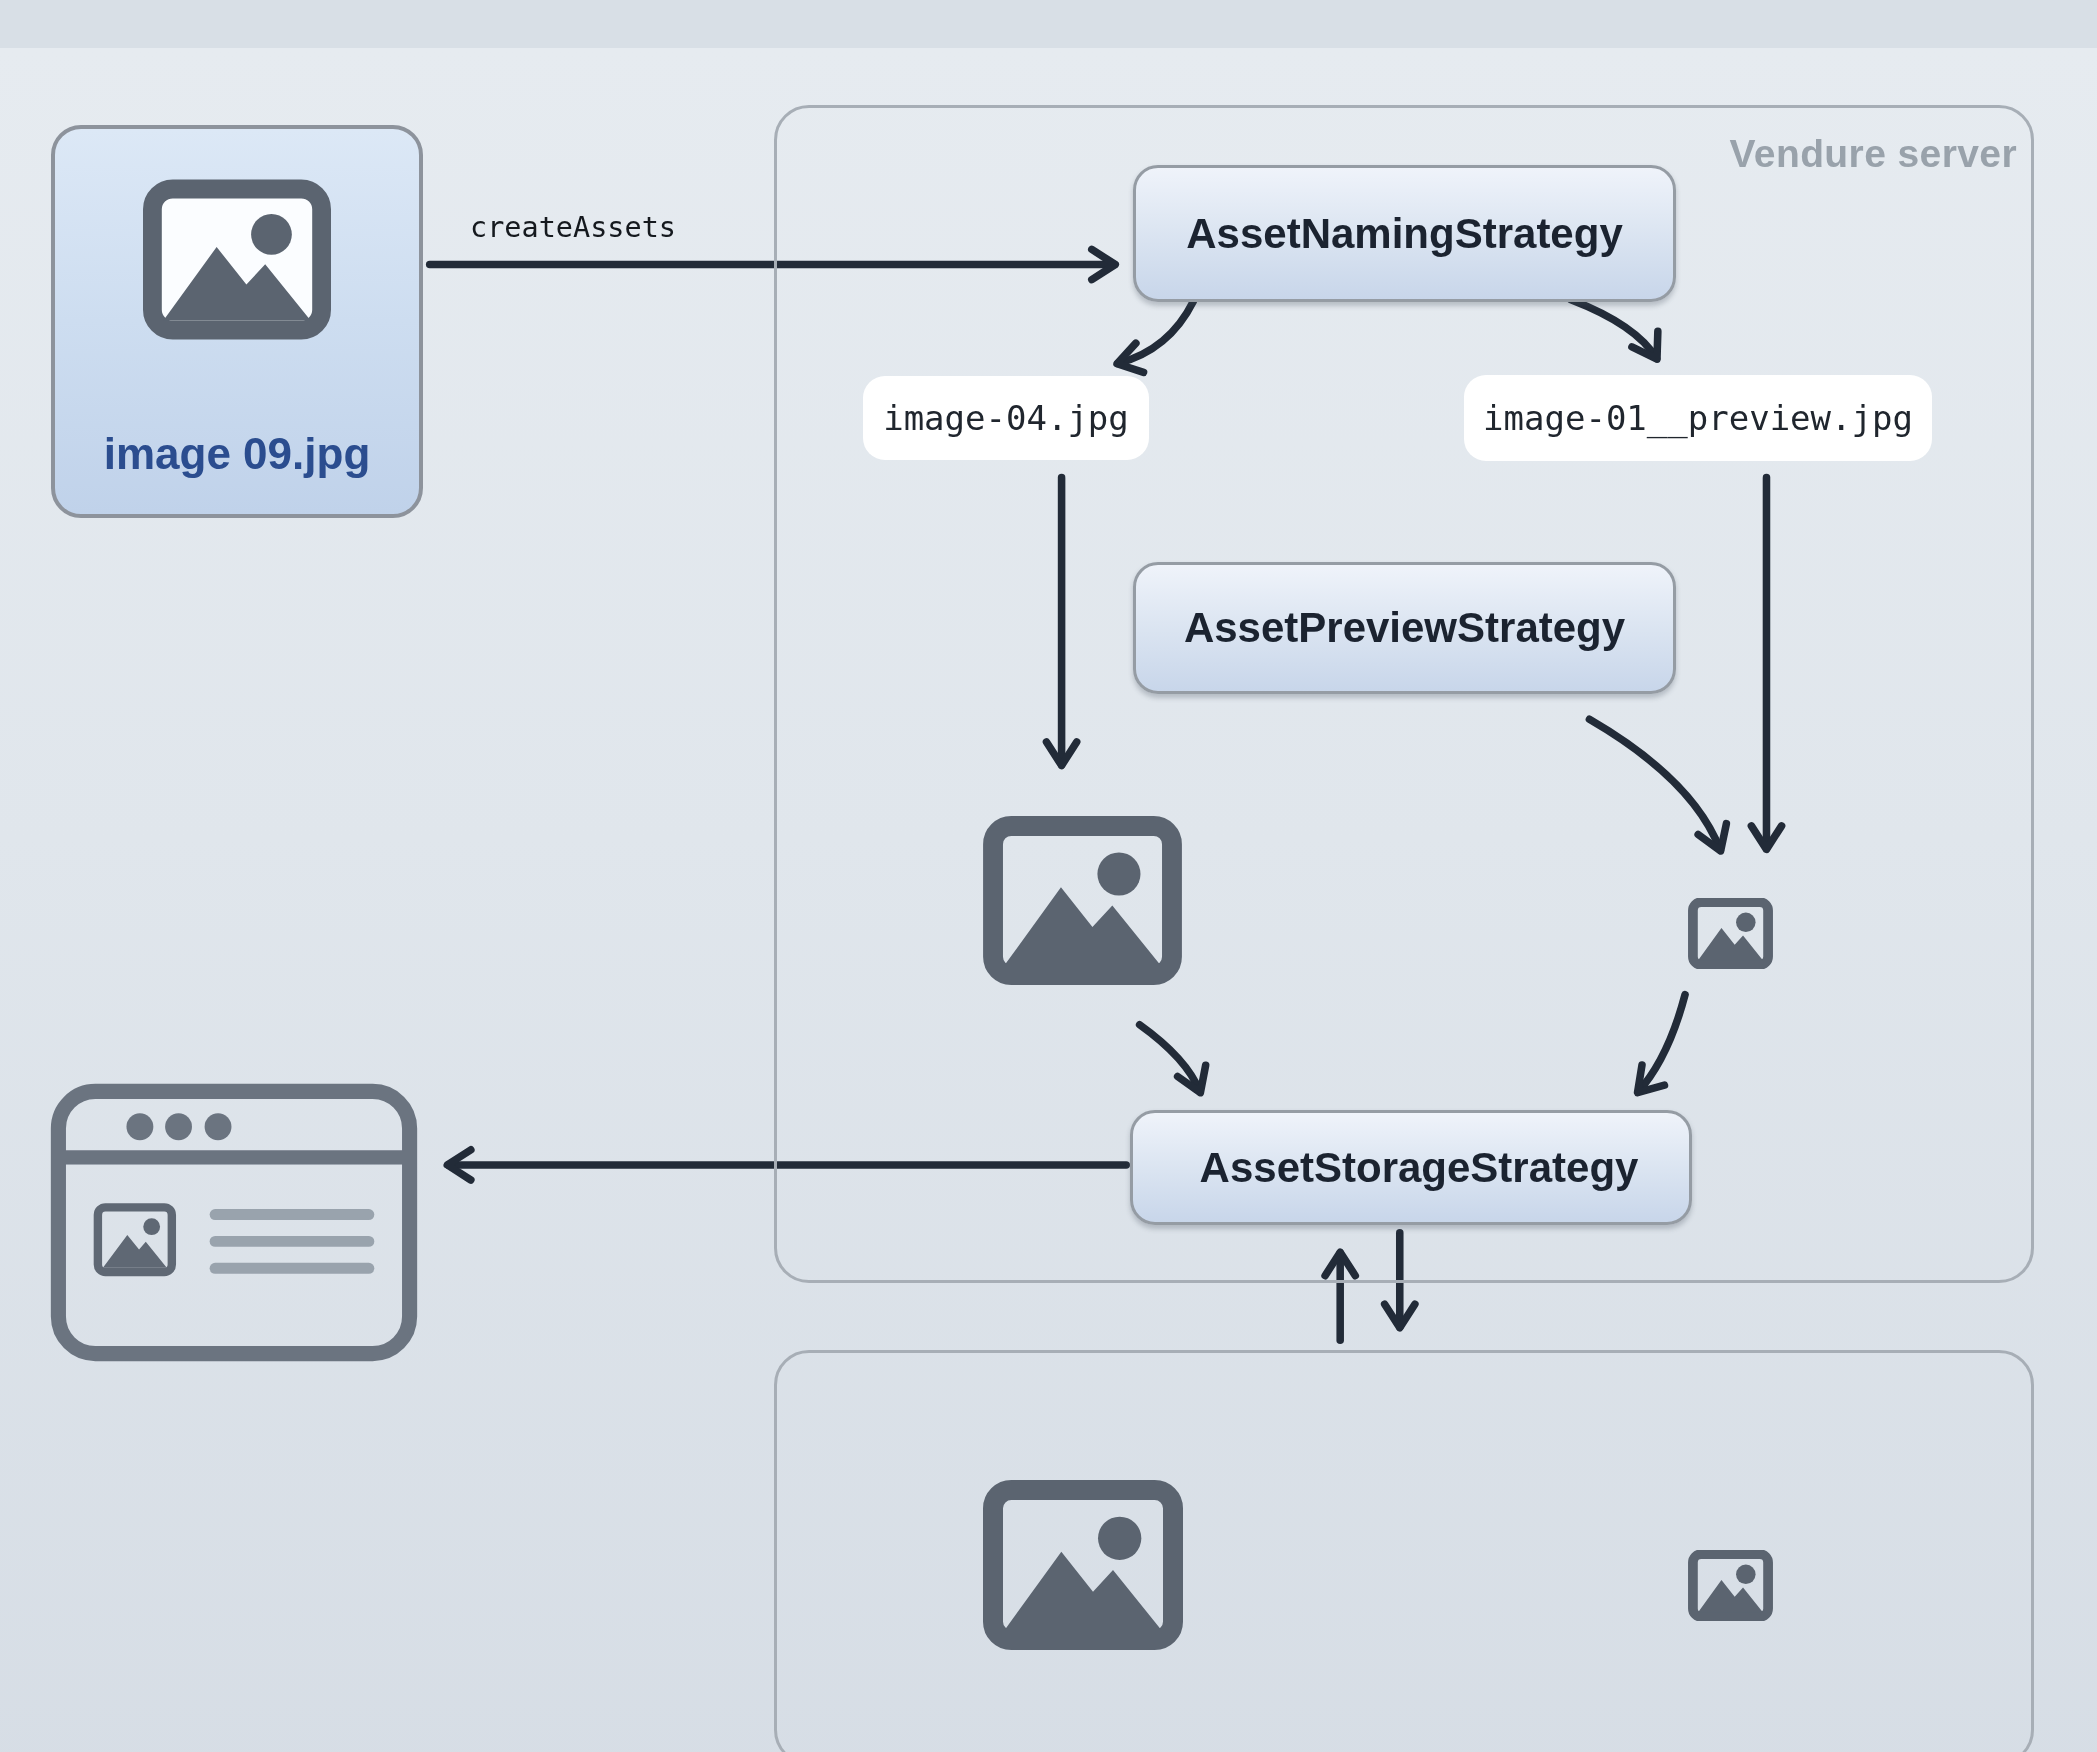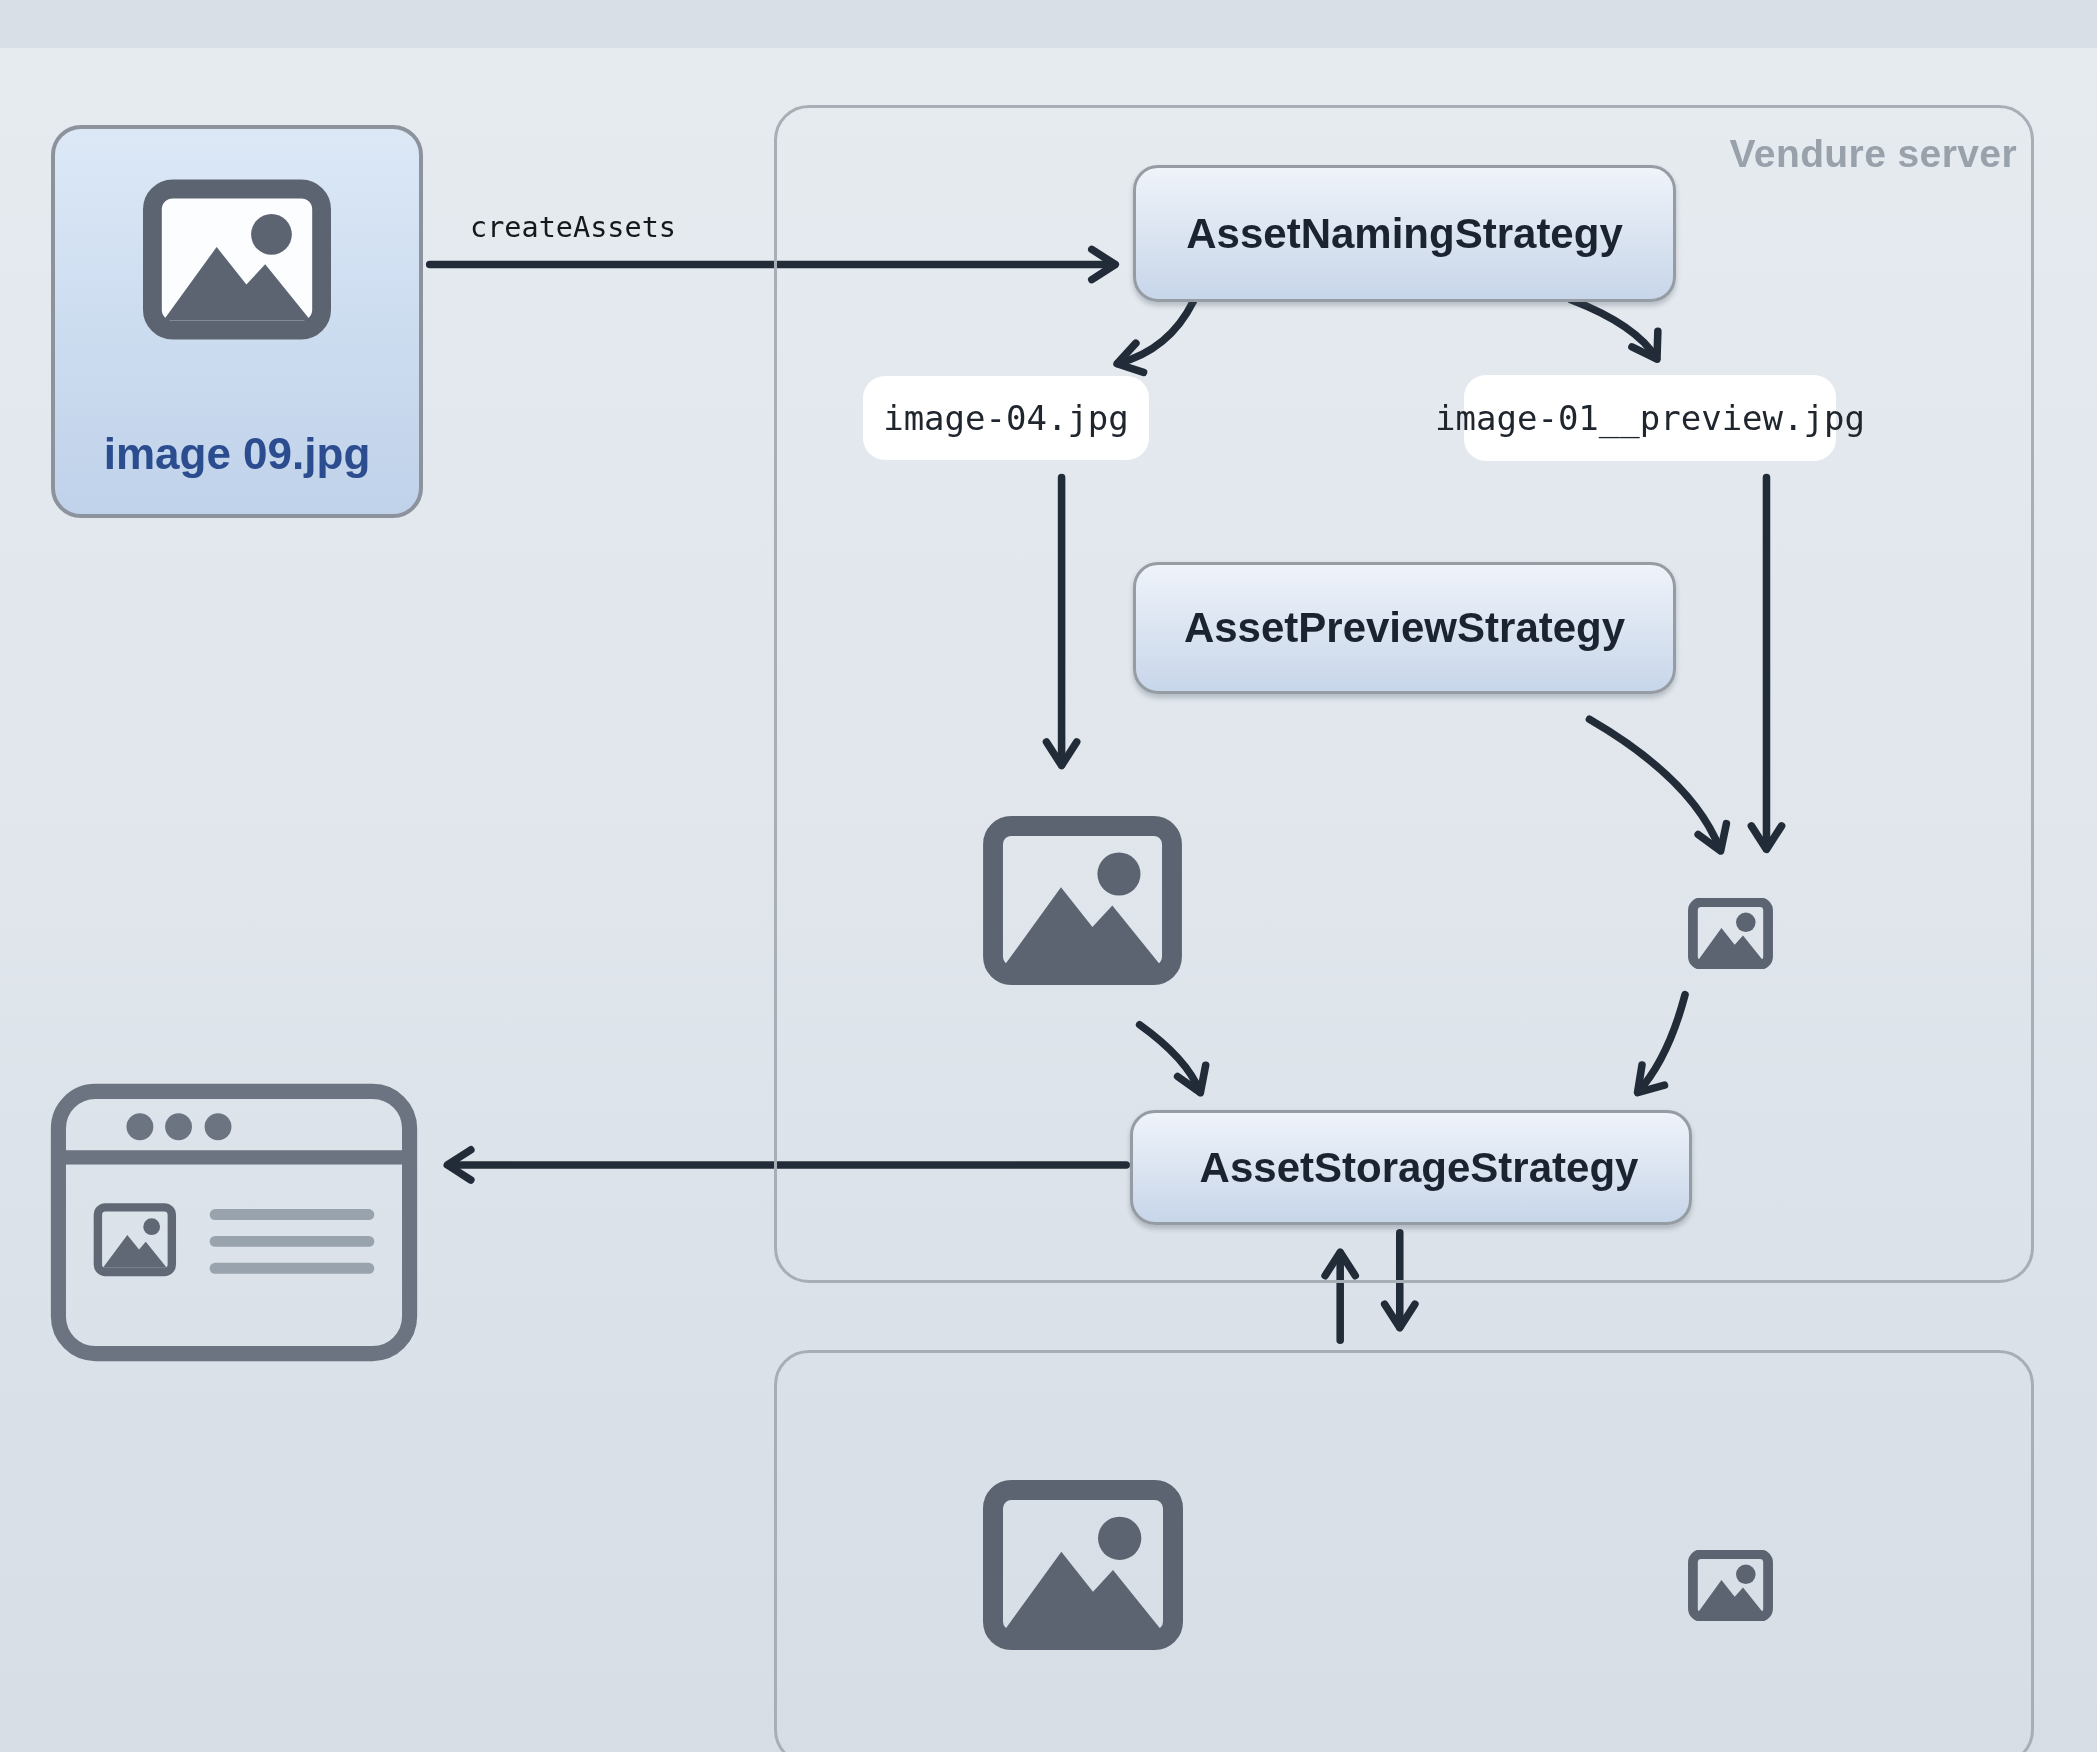--- a/index.html
+++ b/index.html
@@ -106,21 +106,21 @@
   </div>
 
   <div class="node" style="left:1130px;top:1062px;width:540px;height:109px;padding-left:16px;">
     <span class="node-label">AssetStorageStrategy</span>
   </div>
 
   <div class="file-chip" style="left:863px;top:328px;width:286px;height:84px;">
     <span class="file-label">image-04.jpg</span>
   </div>
 
-  <div class="file-chip" style="left:1464px;top:327px;width:372px;height:86px;">
+  <div class="file-chip" style="left:1464px;top:327px;width:468px;height:86px;">
     <span class="file-label">image-01__preview.jpg</span>
   </div>
 
   <span class="abs" style="left:983px;top:768px;">
     <svg width="199" height="169" viewBox="0 0 120 102">
       <rect x="6" y="6" width="108" height="90" rx="11" fill="none" stroke="#5b6470" stroke-width="12"></rect>
       <circle cx="82" cy="35" r="13" fill="#5b6470"></circle>
       <path d="M13,90 L47,43 L66,67 L78,54 L107,90 Z" fill="#5b6470"></path>
     </svg>
   </span>

